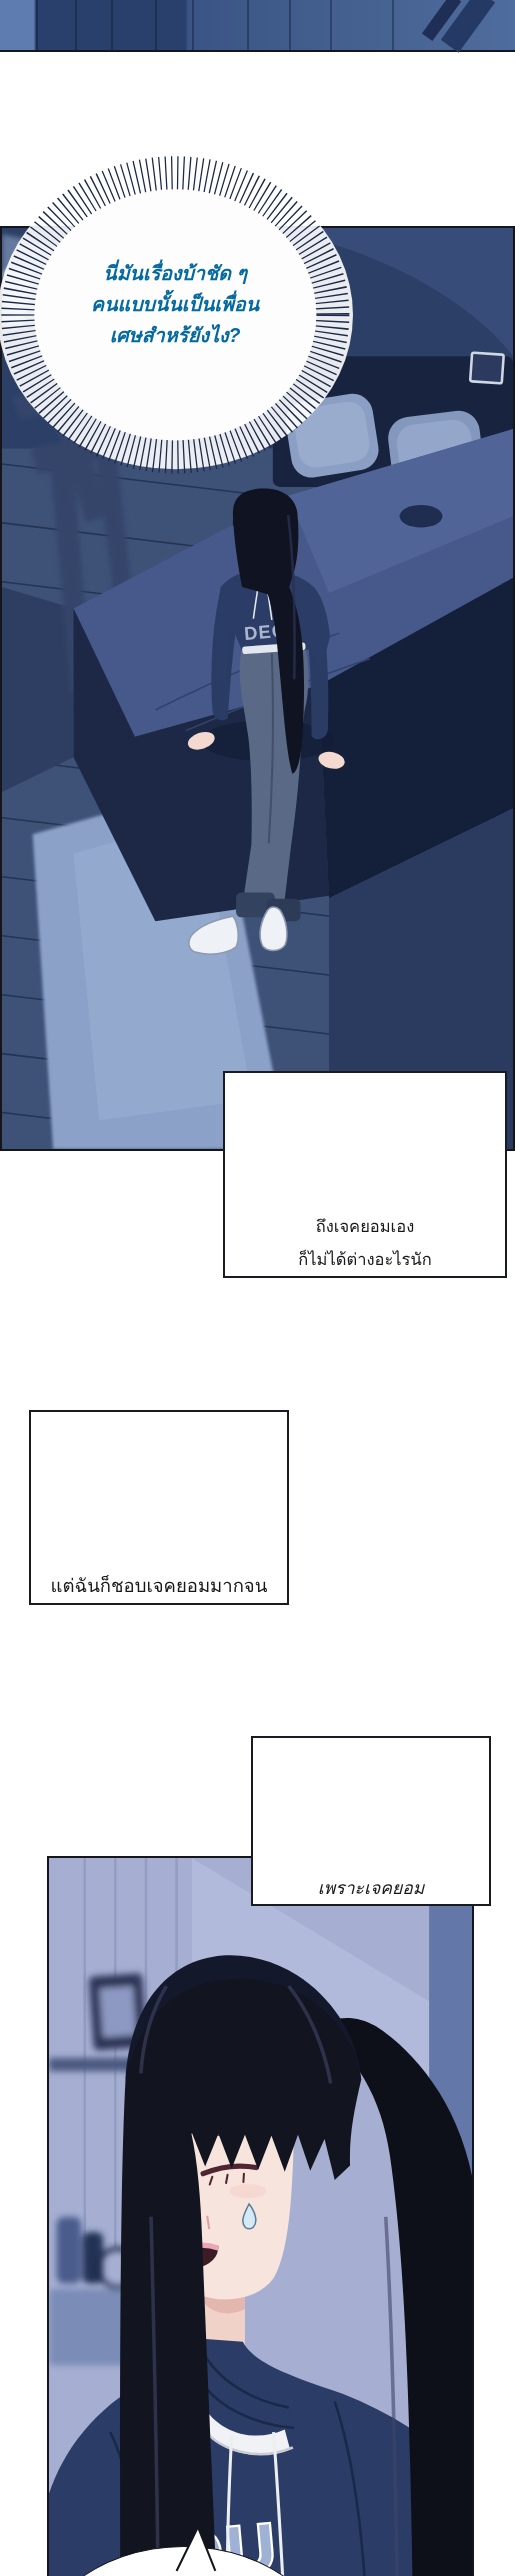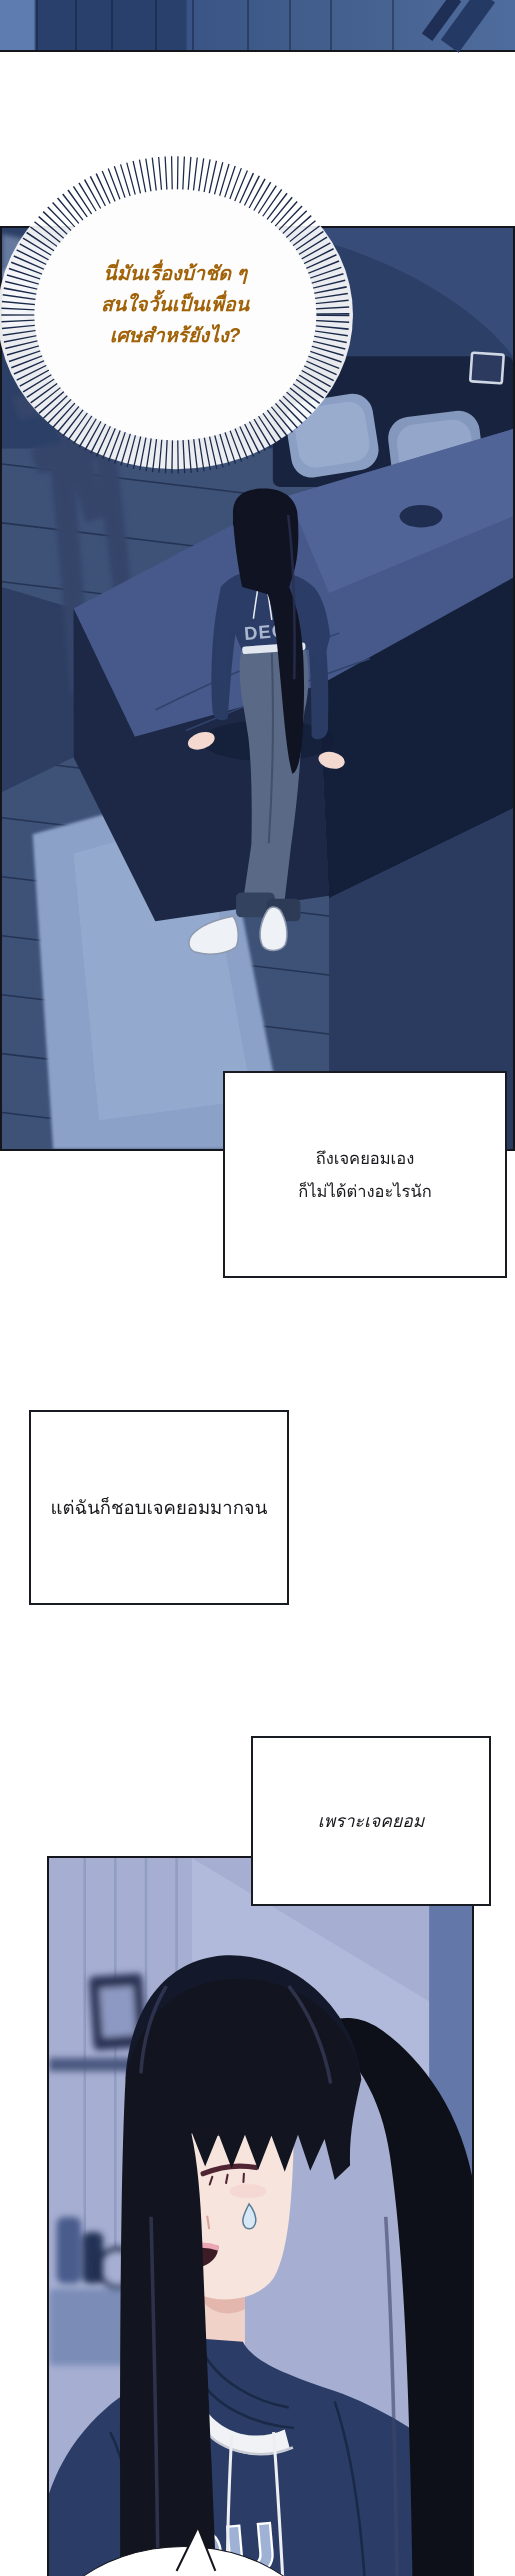--- a/index.html
+++ b/index.html
@@ -11,30 +11,30 @@
   .panel svg{display:block;width:100%;height:100%;}
   #top-strip{left:0;top:0;width:515px;height:50px;border:none;border-bottom:2.6px solid #14161c;
      background:
        linear-gradient(90deg,#5e7cb0 0%,#5e7cb0 6.5%,#2a406c 7%,#2a406c 36%,#3a5585 36.5%,#44618f 70%,#4f6c9e 100%);}
   #top-strip .plank{position:absolute;top:0;bottom:0;width:1.5px;background:rgba(10,20,45,.38);}
   #top-strip .beam{position:absolute;background:#1e2e54;}
   #panel-bedroom{left:0;top:226px;width:515px;height:925px;background:#33466e;}
   #panel-closeup{left:47px;top:1856px;width:427px;height:779px;background:#a6afd2;}
   
   .nbox{position:absolute;background:#fff;border:2.1px solid #191b22;box-sizing:border-box;
-        display:flex;flex-direction:column;align-items:center;justify-content:center;
+        display:flex;flex-direction:column;align-items:center;justify-content:flex-end;
         text-align:center;color:#17171c;z-index:6;}
   .nbox .line{display:block;}
   #box1{left:223px;top:1071px;width:284px;height:207px;font-size:16.5px;line-height:33px;}
   #box2{left:29px;top:1410px;width:260px;height:195px;font-size:18.5px;line-height:35px;}
   #box3{left:251px;top:1736px;width:240px;height:170px;font-size:17.5px;line-height:31px;font-style:italic;}
   
   #burst{left:-10.3px;top:155px;width:381px;height:330px;z-index:4;}
   #burst-text{left:20.6px;top:258px;width:309px;z-index:5;text-align:center;
-      font-size:19.6px;line-height:31px;font-weight:bold;font-style:italic;color:#a16207;}
+      font-size:19.6px;line-height:31px;font-weight:bold;font-style:italic;color:#0369a1;}
   
   #oval-bubble{left:24px;top:2546px;width:319px;height:266px;background:#fff;border:1.5px solid #14161c;
       border-radius:50%;box-sizing:border-box;z-index:7;
       display:flex;flex-direction:column;align-items:center;justify-content:flex-start;
       padding-top:93px;text-align:center;font-size:15.5px;line-height:30px;color:#1a1a1e;}
   #oval-tail{left:170px;top:2523px;width:57px;height:49px;z-index:8;}
 </style>
 </head>
 <body>
 
@@ -172,21 +172,21 @@
     </svg>
   </div>
 
   <svg id="burst" class="abs" viewBox="0 0 740 640">
     <ellipse cx="360" cy="310" rx="345" ry="300" fill="#ffffff" opacity="0.9"></ellipse>
     <ellipse cx="360" cy="310" rx="292" ry="262" fill="none" stroke="#1b2a4a" stroke-width="92" stroke-dasharray="2.5 8.5"></ellipse>
     <ellipse cx="360" cy="310" rx="274" ry="244" fill="#fdfdfe"></ellipse>
   </svg>
   <div id="burst-text" class="abs">
     <span class="line">นี่มันเรื่องบ้าชัด ๆ</span><br>
-    <span class="line">สนใจวั้นเป็นเพื่อน</span><br>
+    <span class="line">คนแบบนั้นเป็นเพื่อน</span><br>
     <span class="line">เศษสำหร้ยังไง?</span>
   </div>
 
   <div id="box1" class="nbox">
     <span class="line">ถึงเจคยอมเอง</span>
     <span class="line">ก็ไม่ได้ต่างอะไรนัก</span>
   </div>
   <div id="box2" class="nbox">
     <span class="line">แต่ฉันก็ชอบเจคยอมมากจน</span>
   </div>

